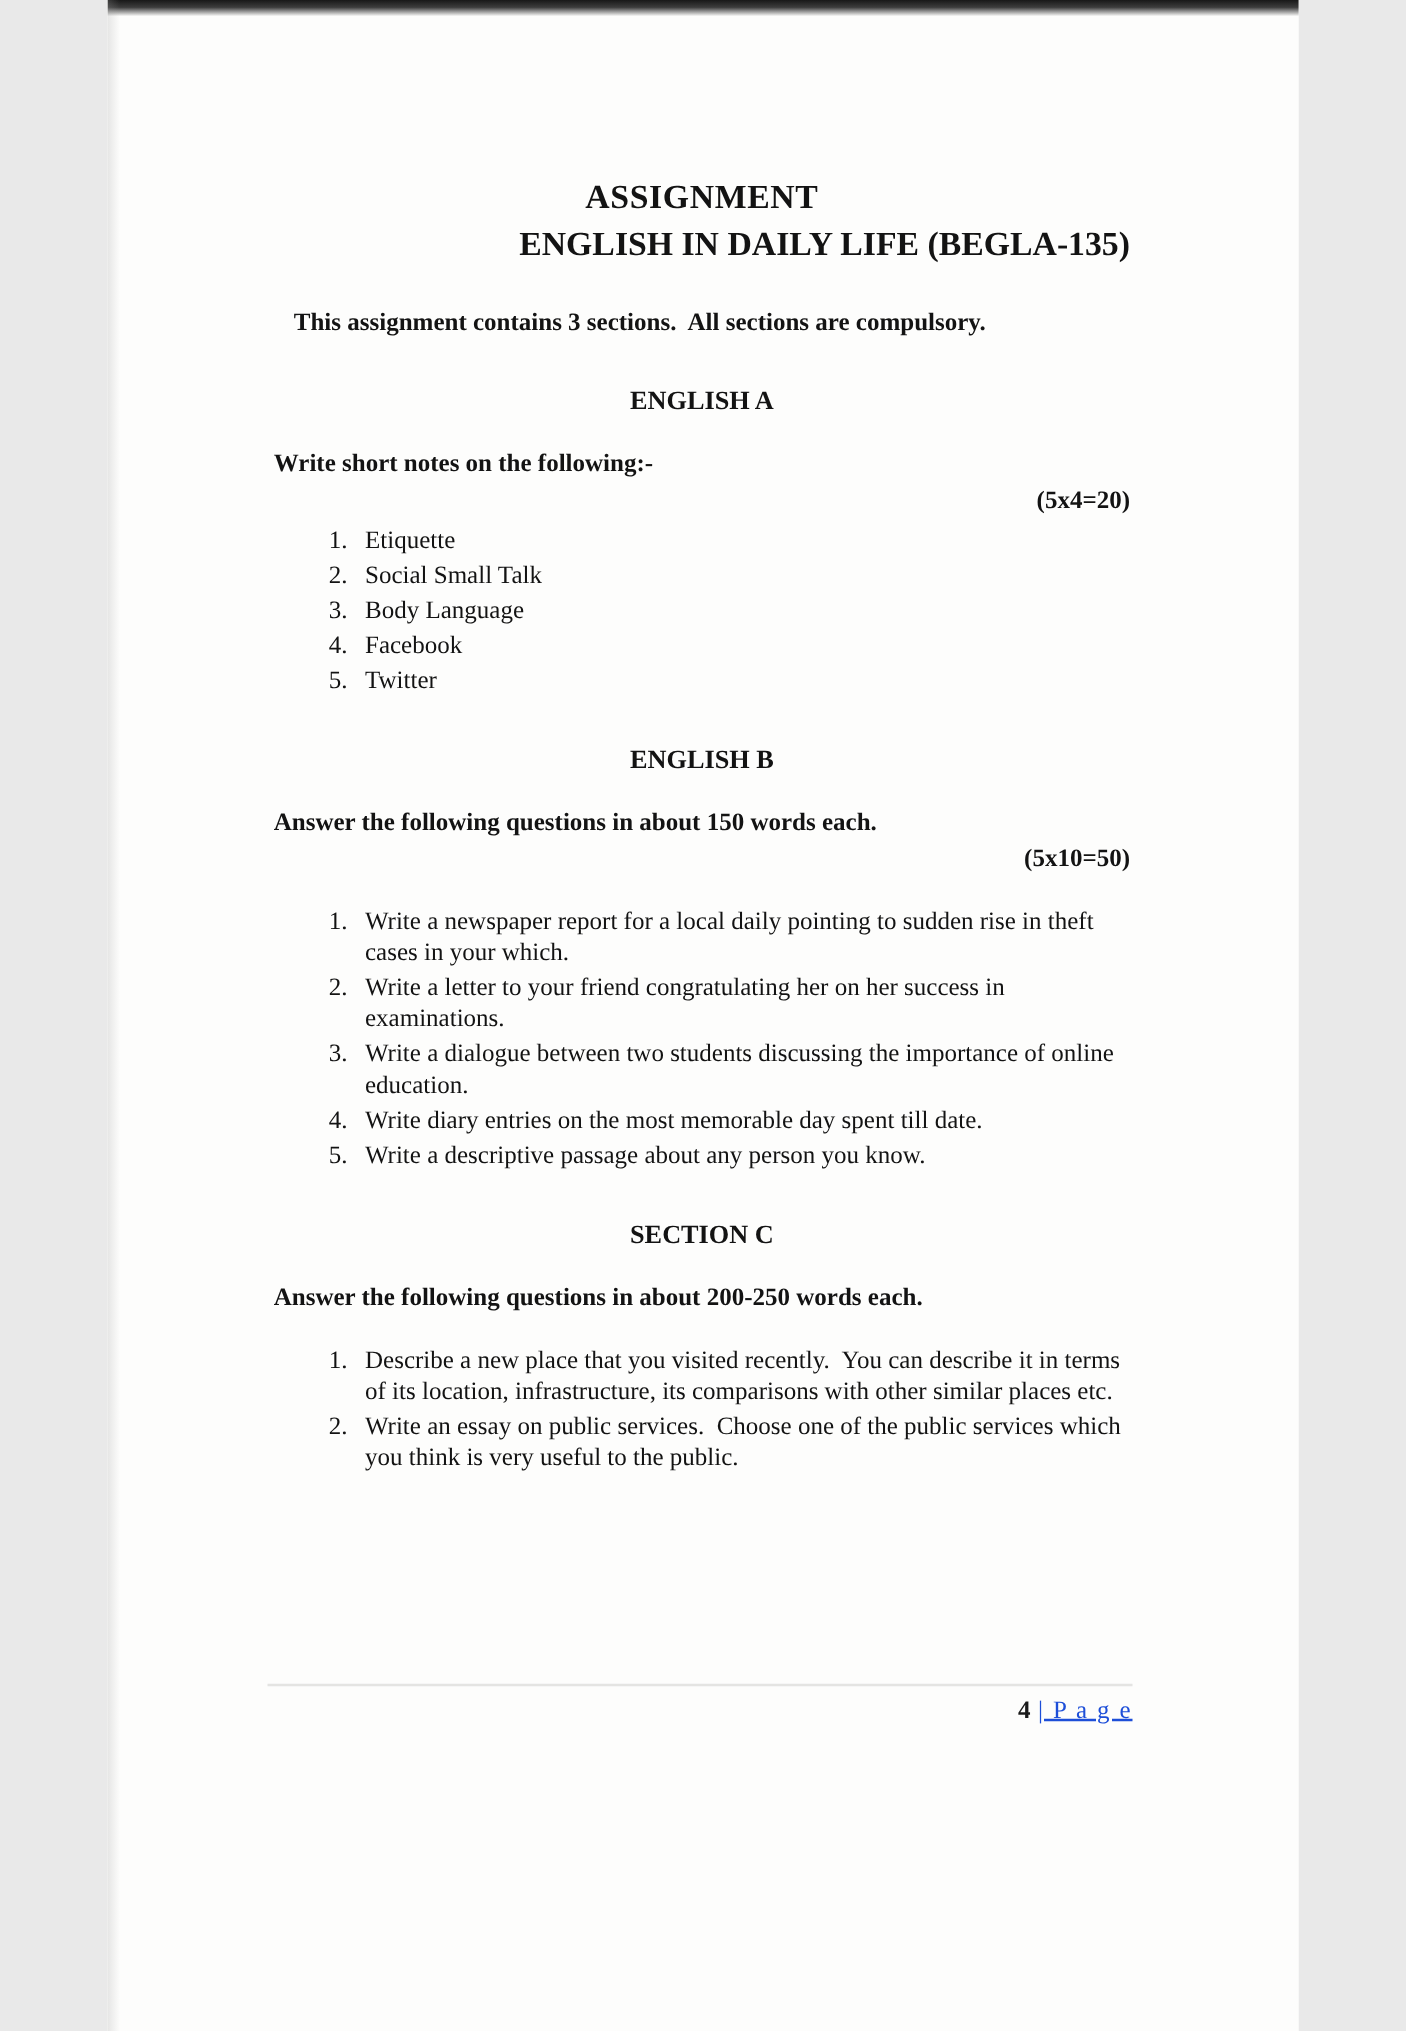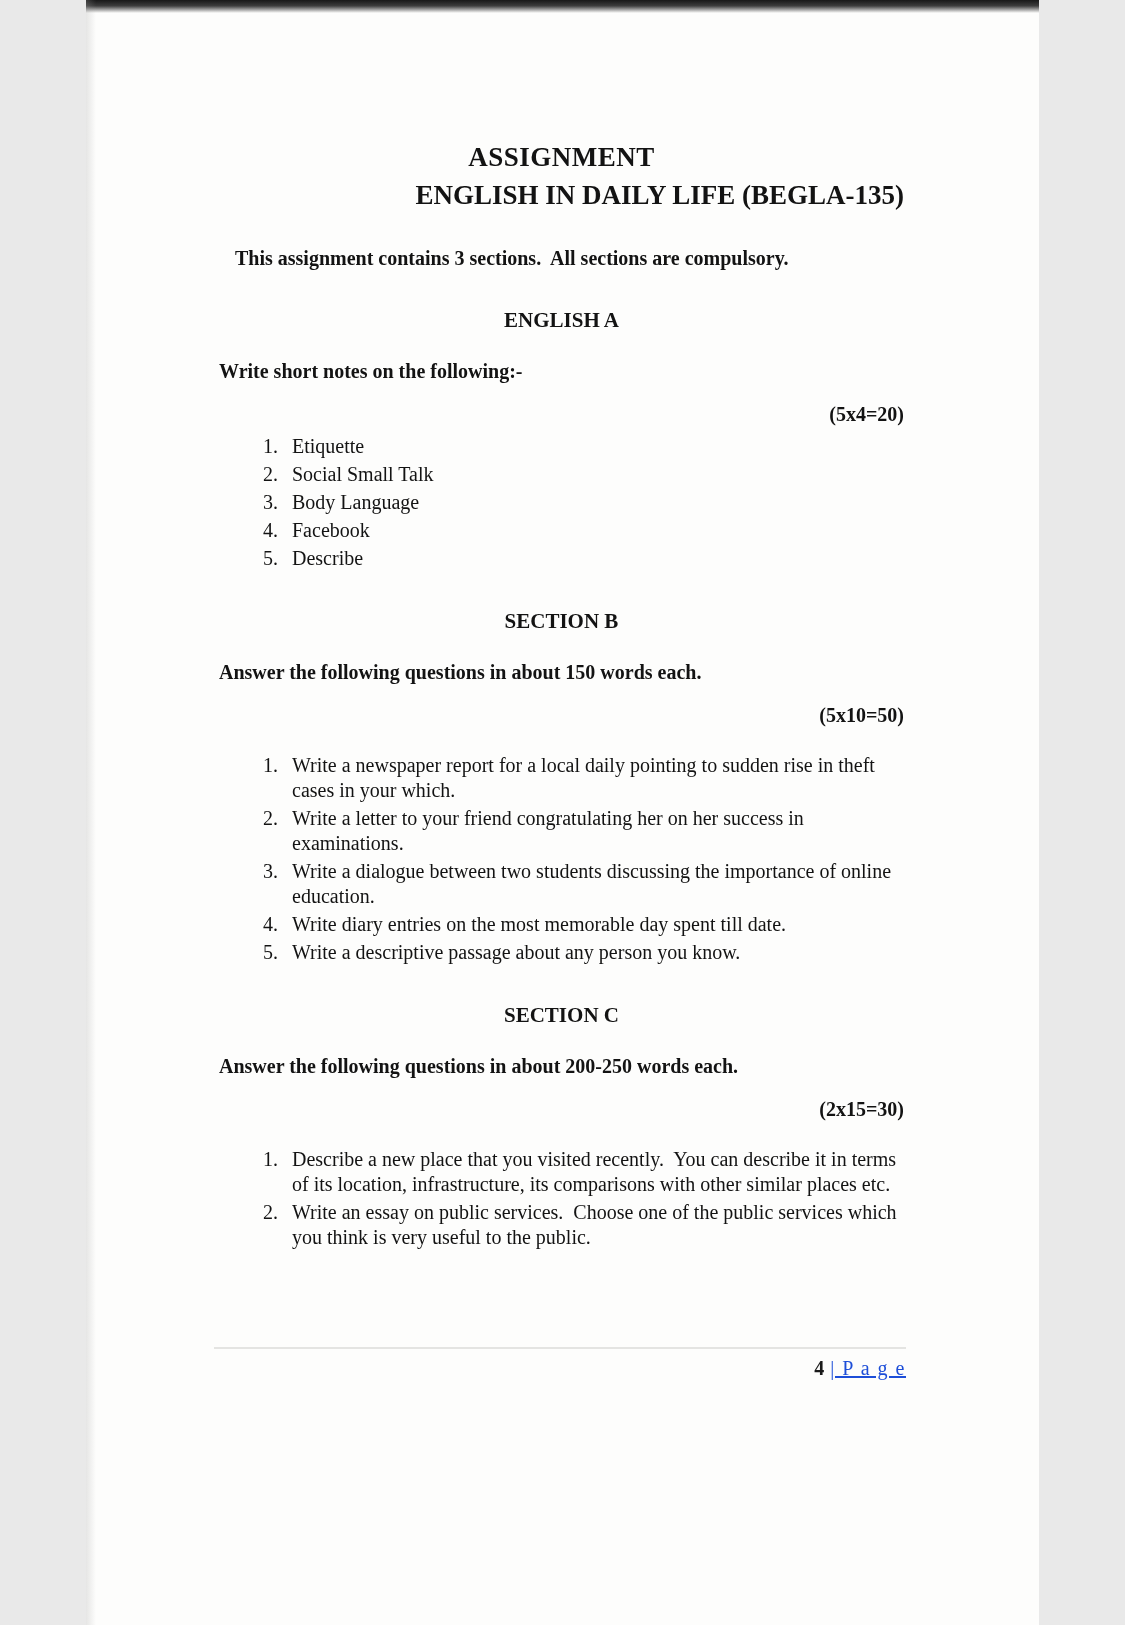--- a/index.html
+++ b/index.html
@@ -62,21 +62,21 @@
     text-align: center;
     font-size: 21px;
     font-weight: bold;
   }
   .instruction {
     margin: 27px 0 0;
     font-weight: bold;
     font-size: 20px;
   }
   .marks {
-    margin: 20px 0 0;
+    margin: 6px 0 0;
     text-align: right;
     font-weight: bold;
     font-size: 20px;
   }
   ol.items {
     margin: 8px 0 0;
     padding-left: 64px;
     font-size: 20px;
     line-height: 1.25;
   }
@@ -129,37 +129,36 @@
   <p class="intro">This assignment contains 3 sections.  All sections are compulsory.</p>
 
   <h3 class="section-heading">ENGLISH A</h3>
   <p class="instruction">Write short notes on the following:-</p>
   <p class="marks">(5x4=20)</p>
   <ol class="items">
     <li>Etiquette</li>
     <li>Social Small Talk</li>
     <li>Body Language</li>
     <li>Facebook</li>
-    <li>Describe</li>
+    <li>Twitter</li>
   </ol>
 
-  <h3 class="section-heading">SECTION B</h3>
+  <h3 class="section-heading">ENGLISH B</h3>
   <p class="instruction">Answer the following questions in about 150 words each.</p>
   <p class="marks">(5x10=50)</p>
   <ol class="items spaced">
     <li>Write a newspaper report for a local daily pointing to sudden rise in theft cases in your which.</li>
     <li>Write a letter to your friend congratulating her on her success in examinations.</li>
     <li>Write a dialogue between two students discussing the importance of online education.</li>
     <li>Write diary entries on the most memorable day spent till date.</li>
     <li>Write a descriptive passage about any person you know.</li>
   </ol>
 
   <h3 class="section-heading">SECTION C</h3>
   <p class="instruction">Answer the following questions in about 200-250 words each.</p>
-  <p class="marks">(2x15=30)</p>
   <ol class="items spaced">
     <li>Describe a new place that you visited recently.  You can describe it in terms of its location, infrastructure, its comparisons with other similar places etc.</li>
     <li>Write an essay on public services.  Choose one of the public services which you think is very useful to the public.</li>
   </ol>
 
   <div class="footer">
     <hr class="footer-rule">
     <div class="footer-text">
       <span class="page-number">4</span><span class="page-label">| P a g e</span>
     </div>

